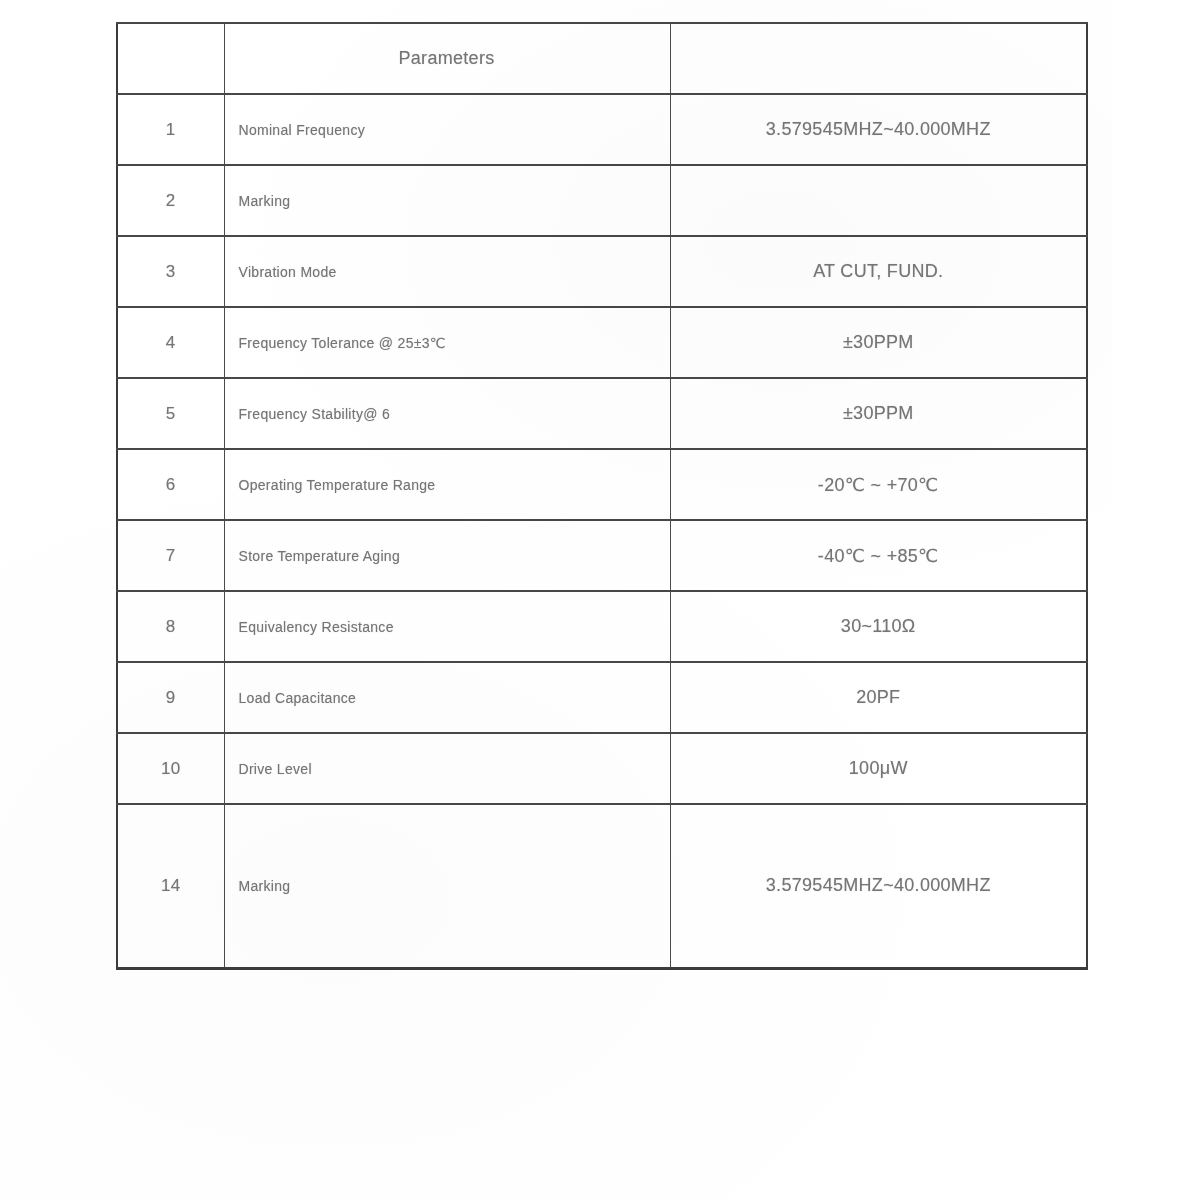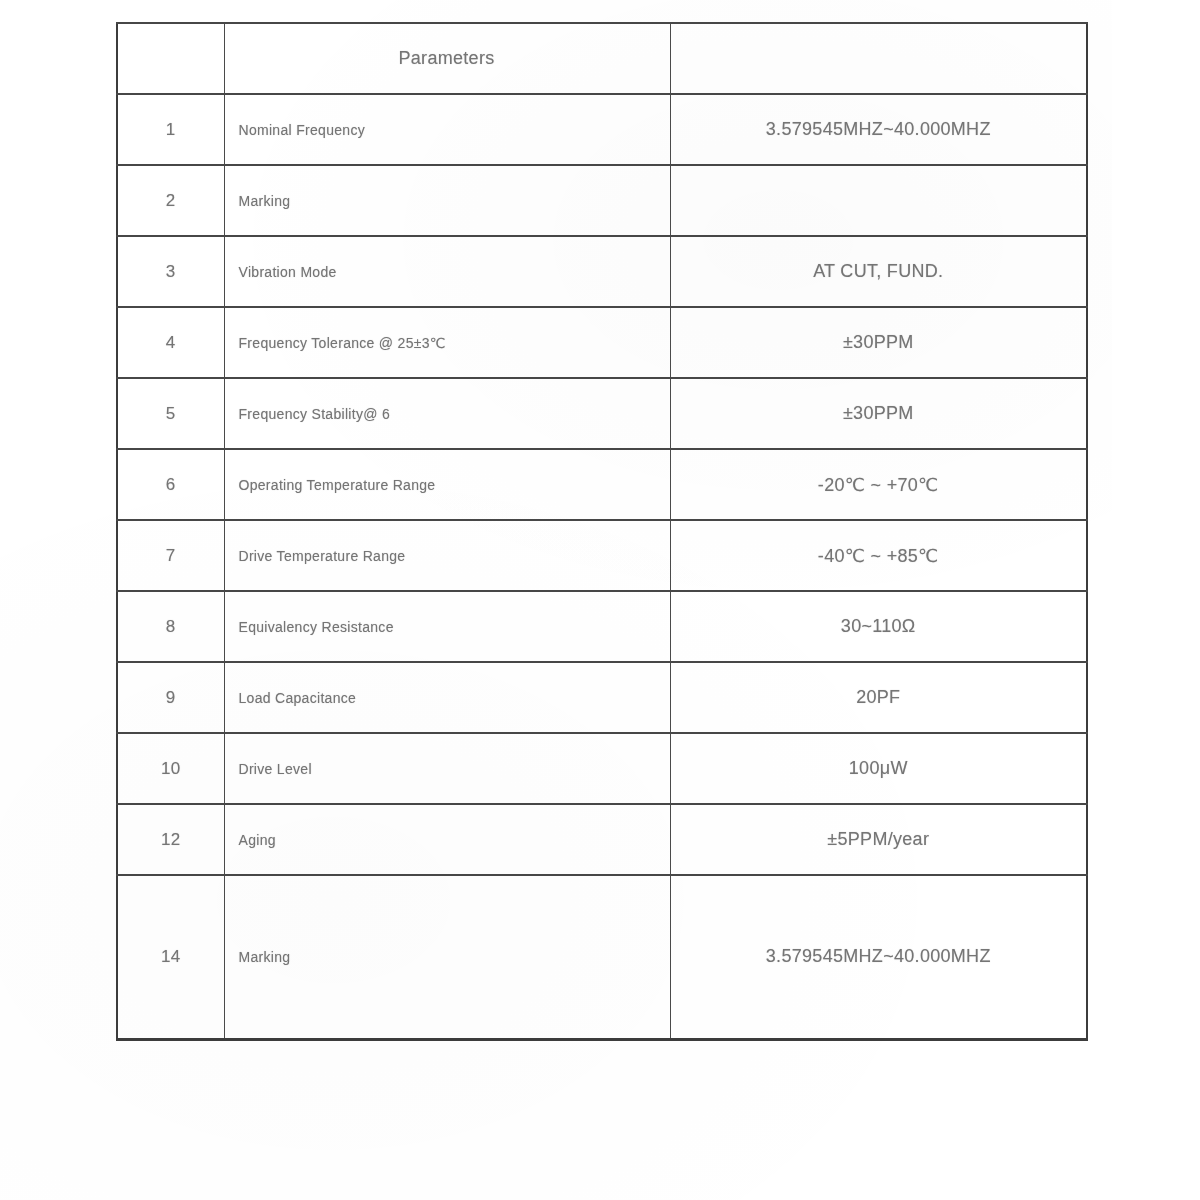--- a/index.html
+++ b/index.html
@@ -95,43 +95,38 @@
       <td class="col-param">Frequency Stability@ 6</td>
       <td class="col-value">±30PPM</td>
     </tr>
         <tr>
       <td class="col-no">6</td>
       <td class="col-param">Operating Temperature Range</td>
       <td class="col-value">-20℃ ~ +70℃</td>
     </tr>
         <tr>
       <td class="col-no">7</td>
-      <td class="col-param">Drive Temperature Range</td>
+      <td class="col-param">Store Temperature Aging</td>
       <td class="col-value">-40℃ ~ +85℃</td>
     </tr>
         <tr>
       <td class="col-no">8</td>
       <td class="col-param">Equivalency Resistance</td>
       <td class="col-value">30~110Ω</td>
     </tr>
         <tr>
       <td class="col-no">9</td>
       <td class="col-param">Load Capacitance</td>
       <td class="col-value">20PF</td>
     </tr>
         <tr>
       <td class="col-no">10</td>
       <td class="col-param">Drive Level</td>
       <td class="col-value">100μW</td>
     </tr>
-        <tr>
-      <td class="col-no">12</td>
-      <td class="col-param">Aging</td>
-      <td class="col-value">±5PPM/year</td>
-    </tr>
         <tr class="tall">
       <td class="col-no">14</td>
       <td class="col-param">Marking</td>
       <td class="col-value">3.579545MHZ~40.000MHZ</td>
     </tr>
       </tbody>
   </table>
 
 </div>
 

